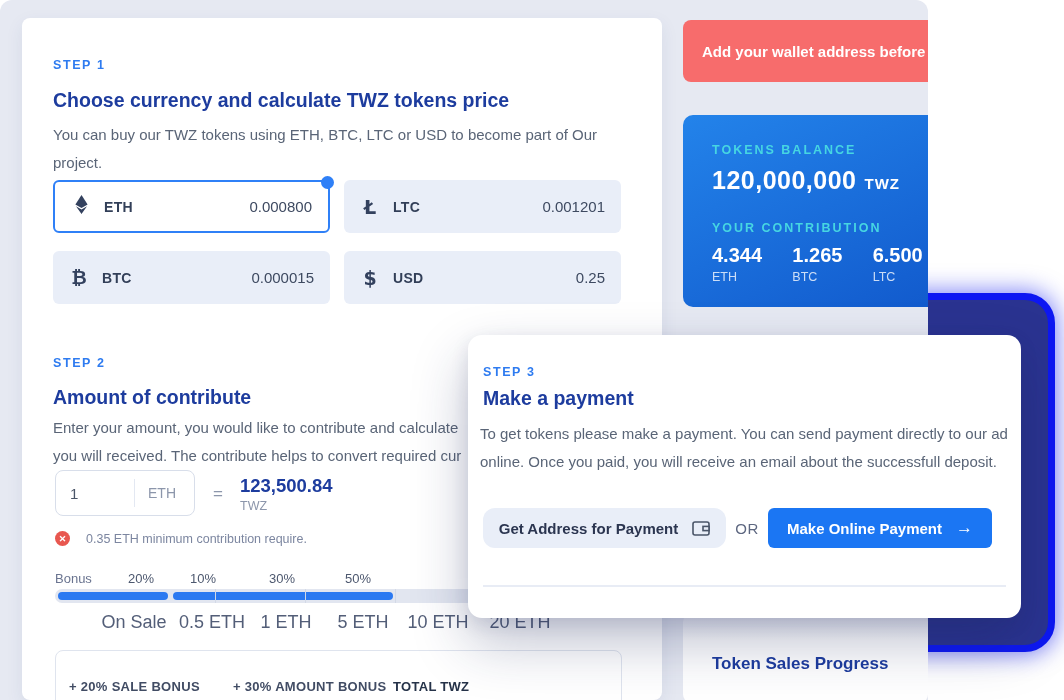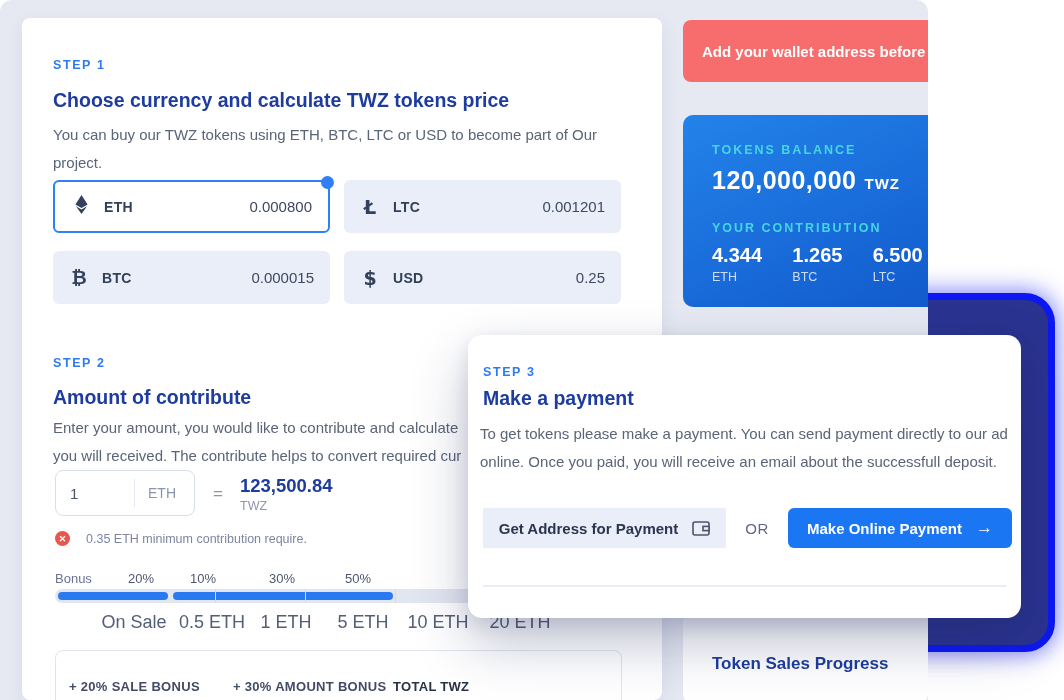--- a/index.html
+++ b/index.html
@@ -88,24 +88,24 @@
   .sales-title { position:absolute; left:29px; top:42px; font-size:17px; font-weight:bold; color:#1d3c9e; }
 
   
   .step3-card { position:absolute; left:468px; top:335px; width:553px; height:283px;
     background:#fff; border-radius:14px; z-index:5;
     box-shadow:0 25px 55px rgba(30,40,90,.28), 0 6px 18px rgba(30,40,90,.12); overflow:hidden; }
   .step3-card .step-label { left:15px; top:30px; }
   .step3-card .h-title { left:15px; top:52px; }
   .step3-card .body-text { left:12px; top:85px; width:530px; }
   .btn-row { position:absolute; left:15px; top:173px; display:flex; align-items:center; }
-  .btn-addr { width:243px; height:40px; background:#e9eef8; border:none; border-radius:2px;
+  .btn-addr { width:243px; height:40px; background:#e9eef8; border:none; border-radius:12px;
     display:flex; align-items:center; justify-content:center; gap:14px; cursor:pointer;
     font-family:inherit; font-size:15px; font-weight:bold; color:#2b3550; }
-  .or-text { width:62px; text-align:center; font-size:15px; color:#5d6780; letter-spacing:.5px; }
+  .or-text { width:42px; text-align:center; font-size:15px; color:#5d6780; letter-spacing:.5px; }
   .btn-pay { width:224px; height:40px; background:#1b76f3; border:none; border-radius:6px;
     display:flex; align-items:center; justify-content:center; gap:14px; cursor:pointer;
     font-family:inherit; font-size:15px; font-weight:bold; color:#fff; }
   .btn-pay .arrow { font-size:17px; font-weight:normal; }
   .step3-divider { position:absolute; left:15px; top:250px; width:523px; height:1.5px; background:#e8ecf5; }
 </style>
 </head>
 <body>
 
 <div class="stage">

